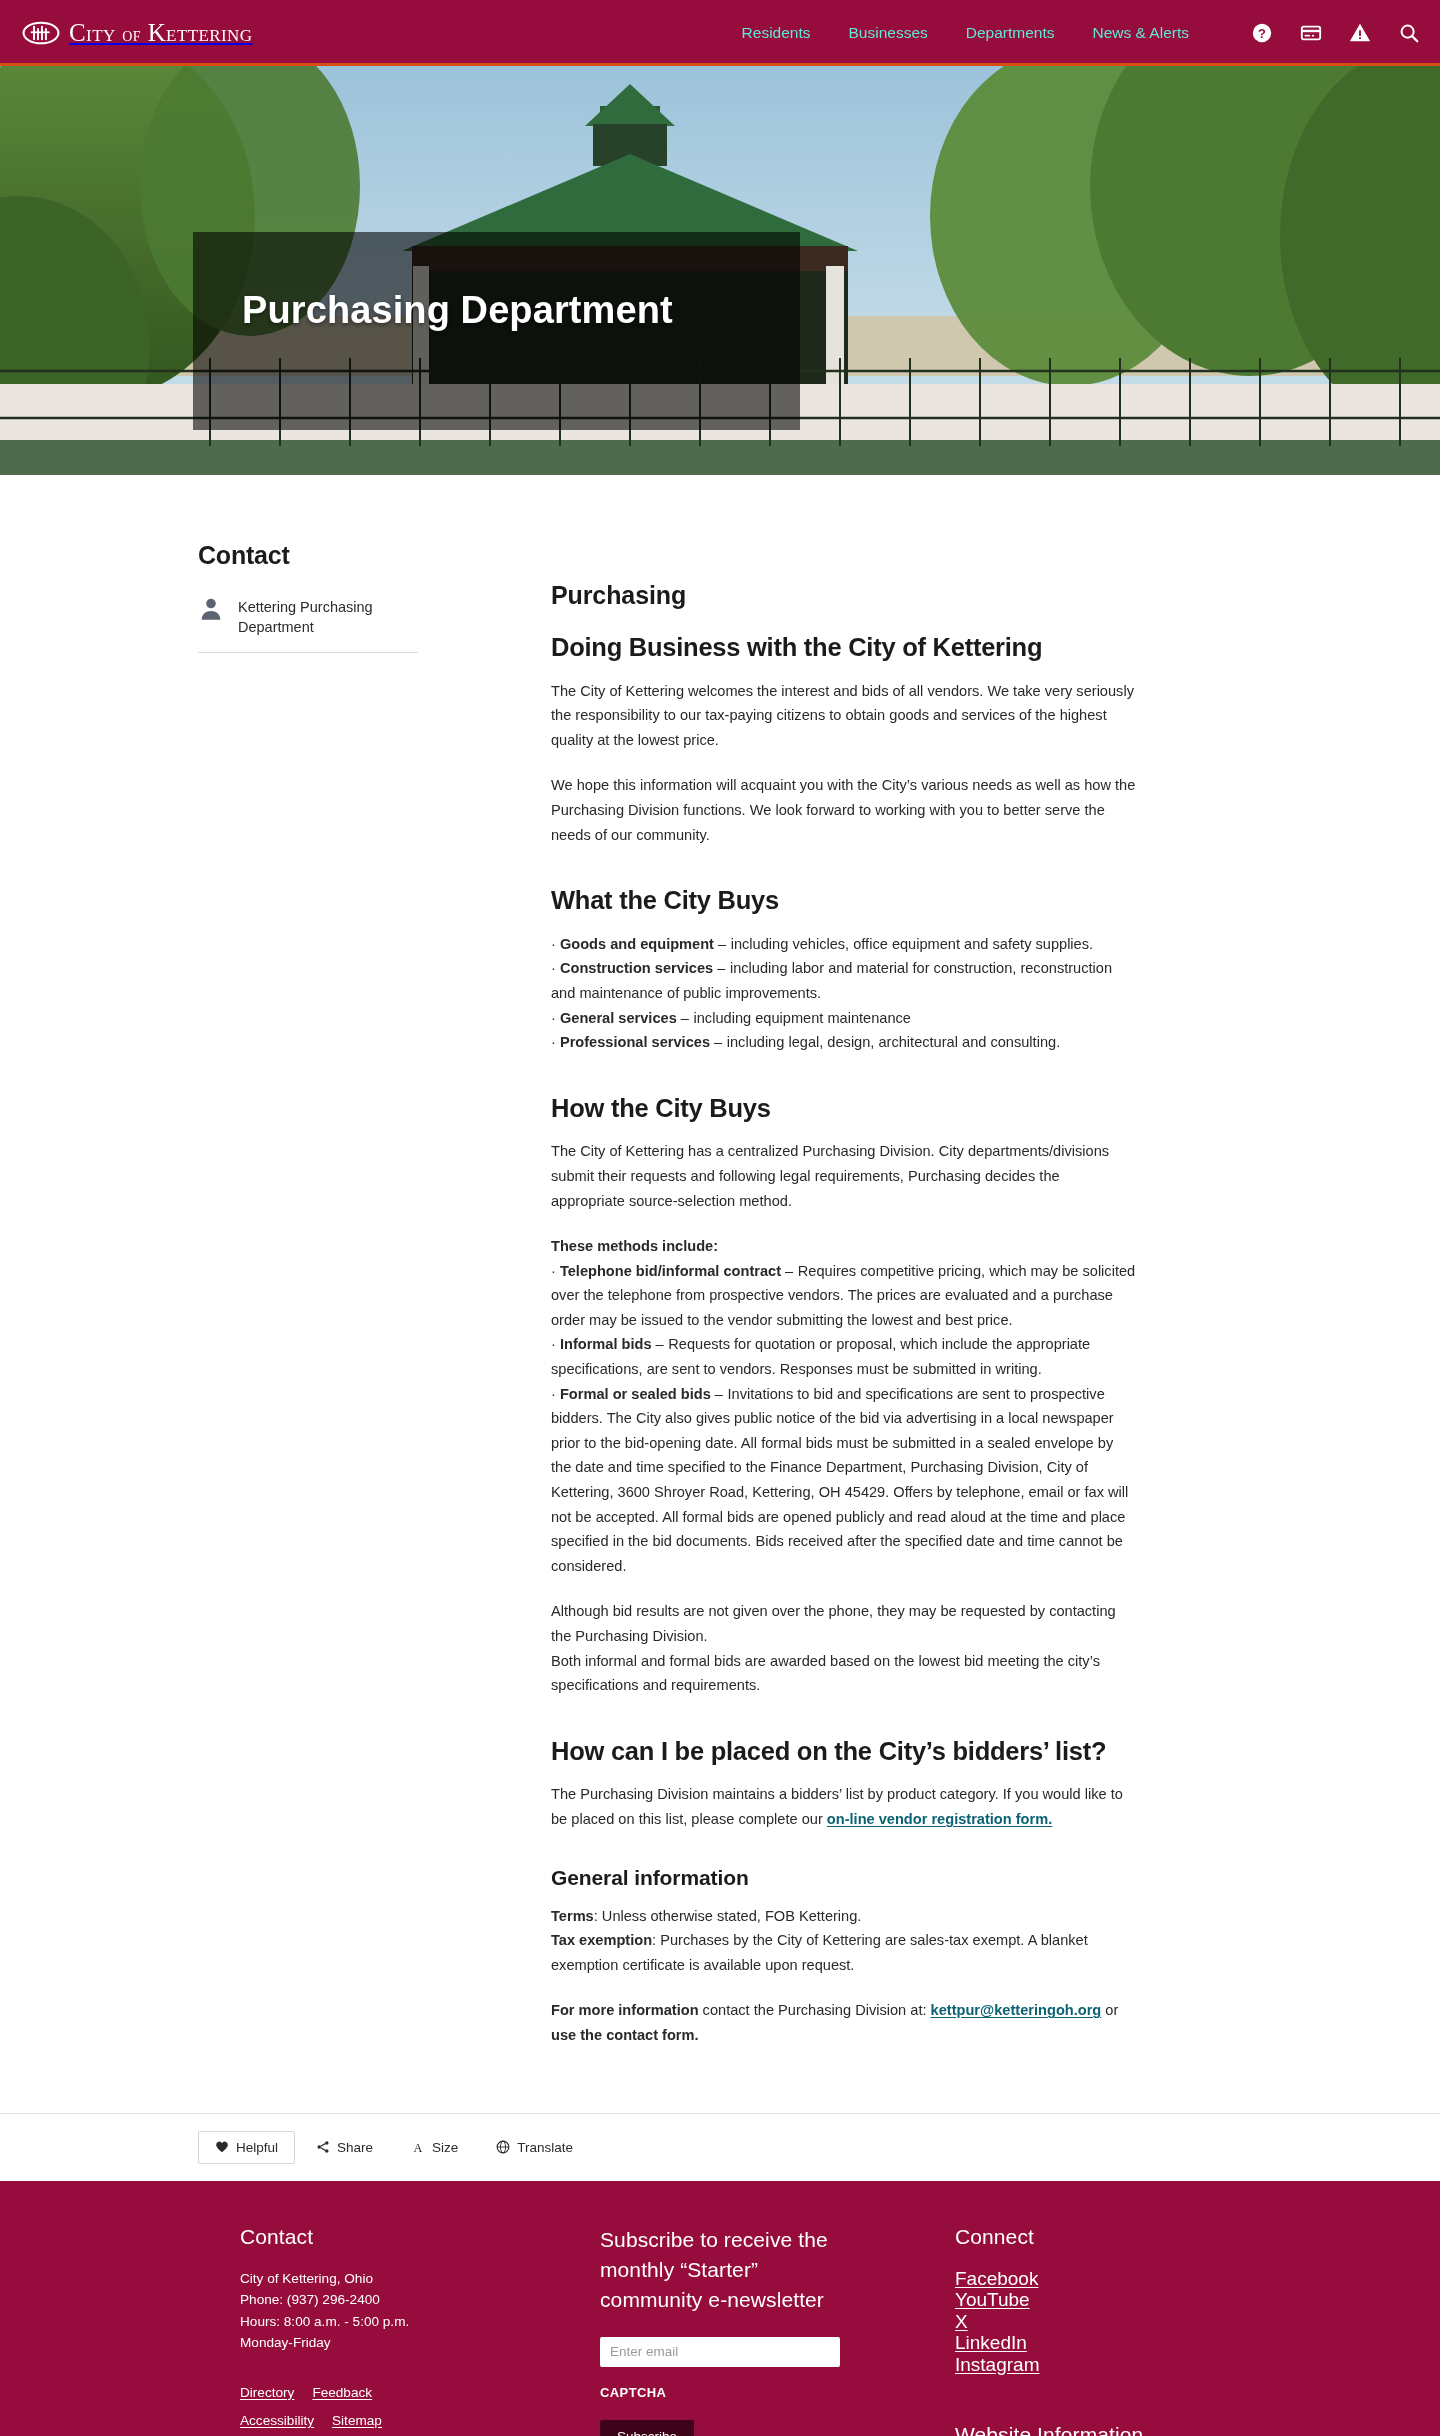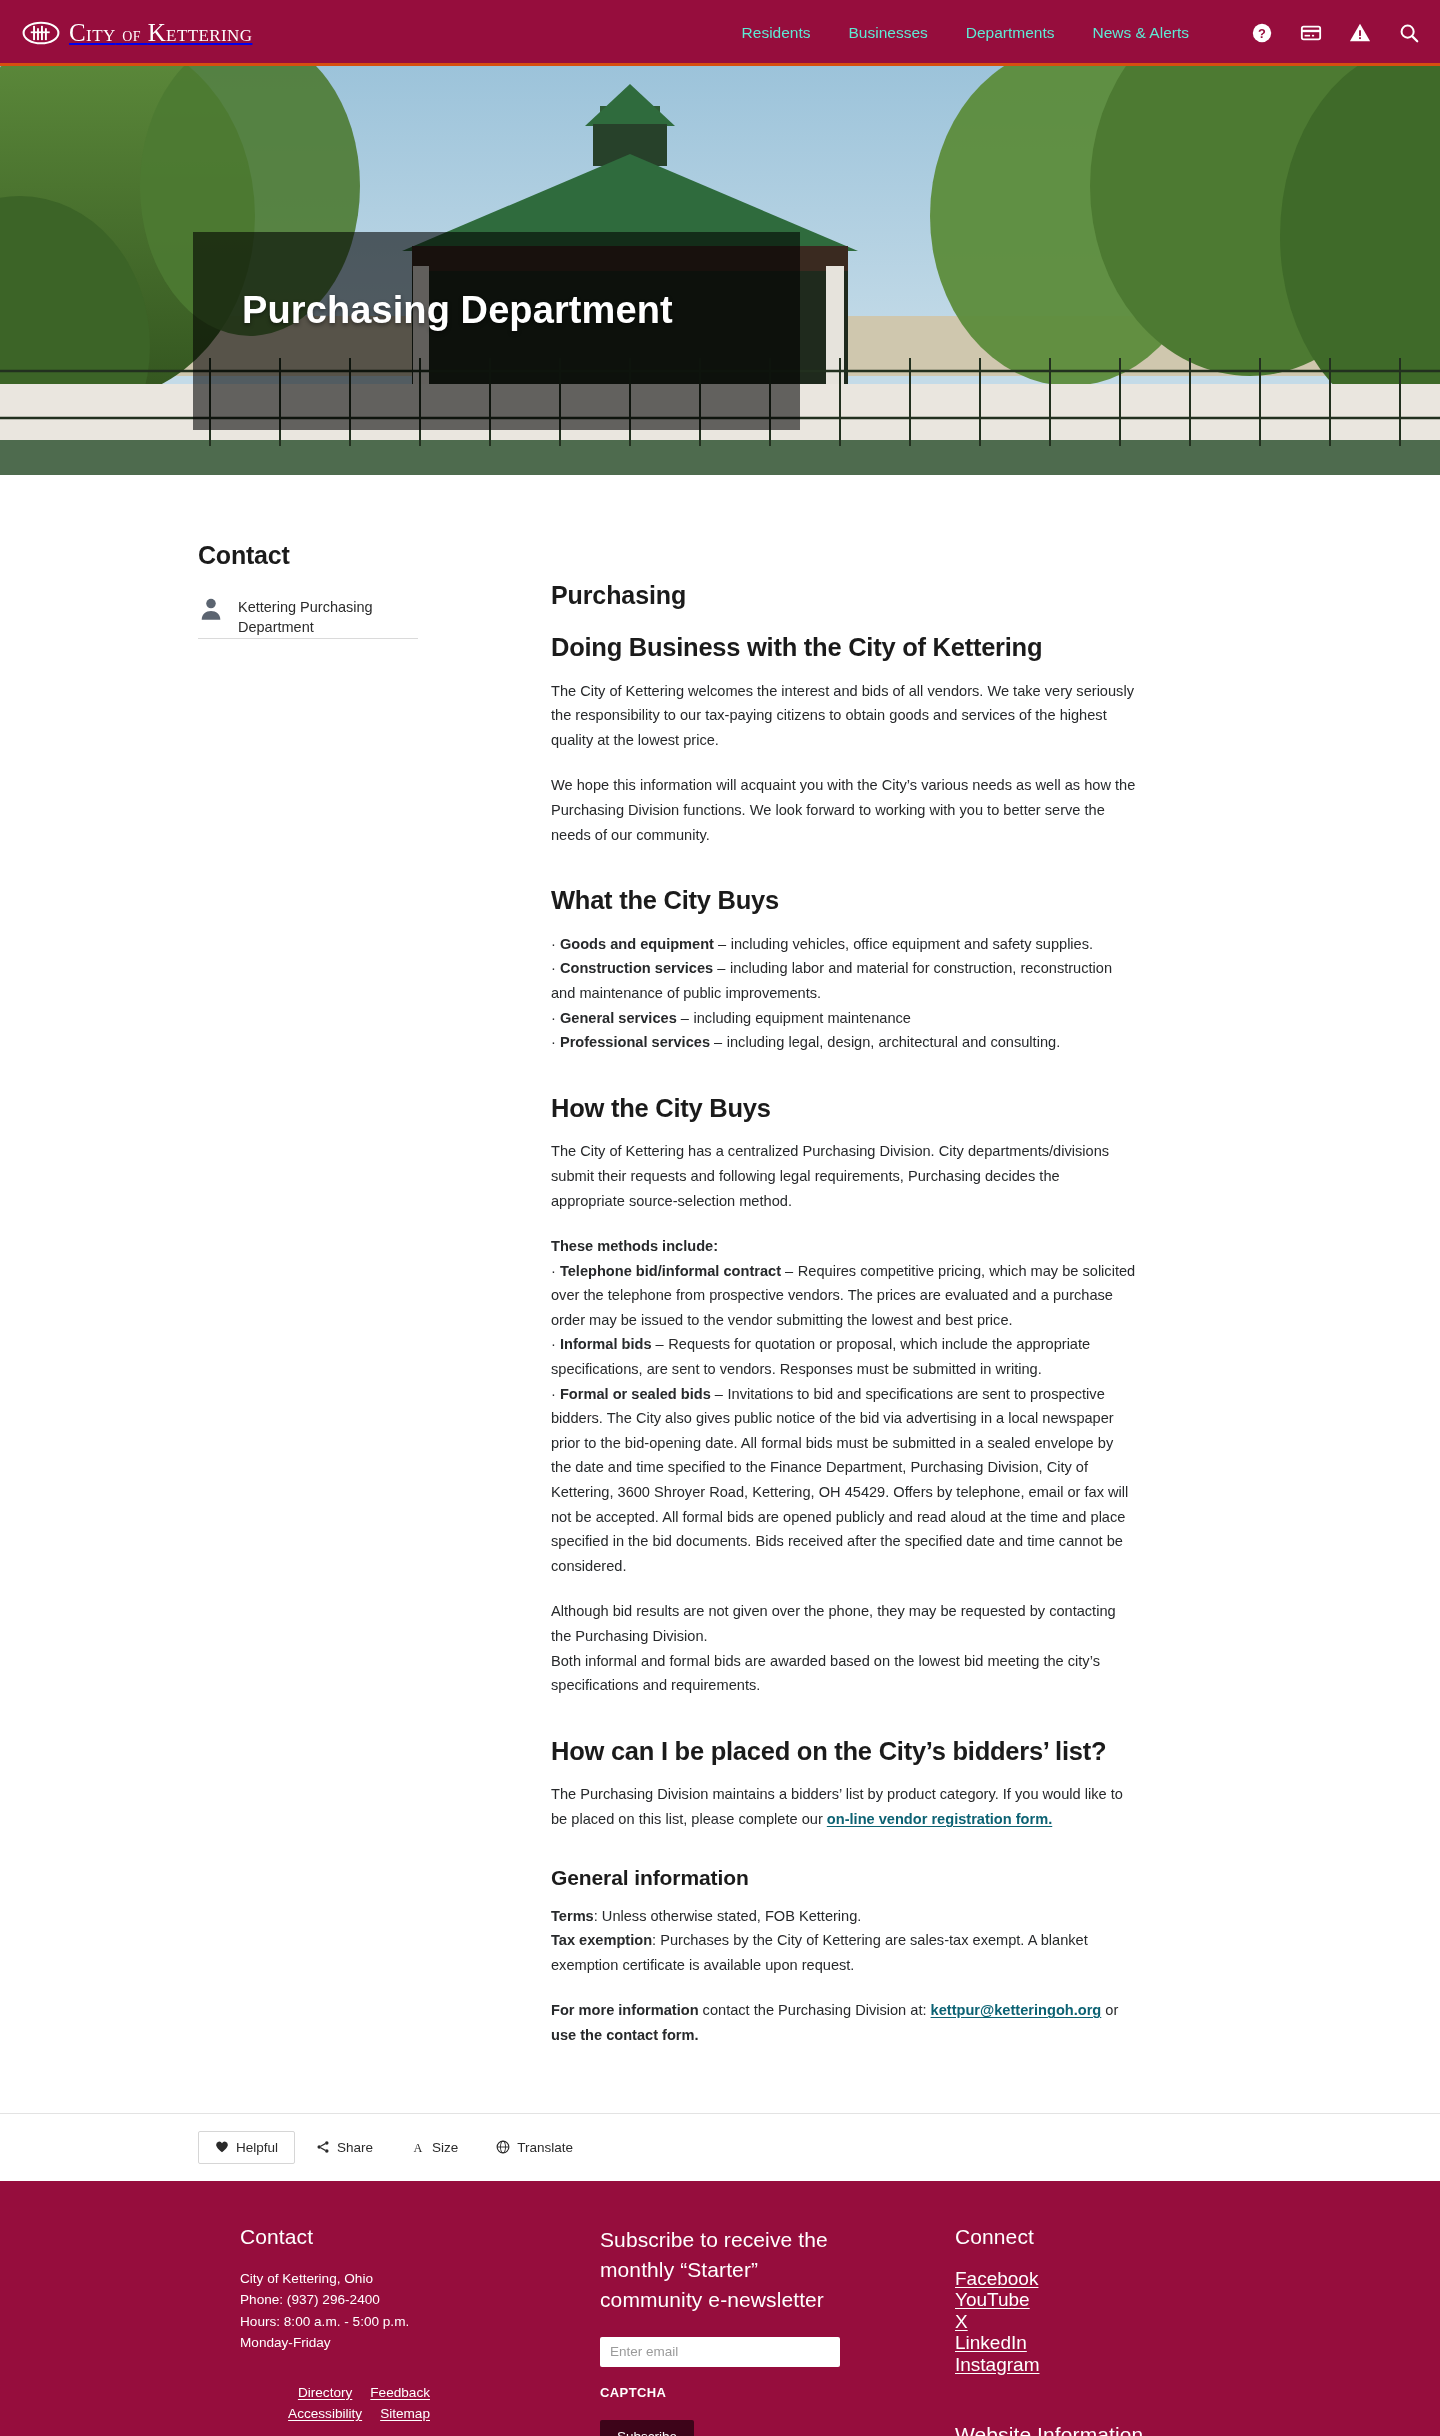--- a/index.html
+++ b/index.html
@@ -101,20 +101,21 @@
     font-size: 25px;
     font-weight: bold;
     color: #1b1b1b;
     margin-bottom: 24px;
     letter-spacing: -.2px;
   }
   .contact-row {
     display: flex;
     align-items: flex-start;
     gap: 14px;
+    padding-bottom: 14px;
     border-bottom: 1px solid #dadada;
     width: 220px;
   }
   .avatar-icon { width: 26px; height: 26px; flex: 0 0 26px; margin-top: 2px; }
   .contact-name { font-size: 14.5px; color: #2b2b2b; line-height: 1.4; padding-top: 3px; }
 
   .main-col {
     flex: 1;
     padding-left: 105px;
     max-width: 690px;
@@ -209,21 +210,21 @@
     letter-spacing: .1px;
   }
   .site-footer h3.sub {
     font-size: 21px;
     line-height: 30px;
     font-weight: normal;
     margin-bottom: 22px;
     max-width: 250px;
   }
   .fline { font-size: 13.6px; line-height: 21.5px; }
-  .flinks { margin-top: 28px; display: flex; flex-wrap: wrap; max-width: 190px; gap: 0 18px; justify-content: flex-end; }
+  .flinks { margin-top: 28px; display: flex; flex-wrap: wrap; max-width: 190px; gap: 7px 18px; }
   .flinks a {
     color: #ffffff;
     font-size: 13.6px;
     line-height: 21.5px;
     text-decoration: underline;
     text-underline-offset: 2px;
     cursor: pointer;
   }
   .stacked-links a {
     display: block;

